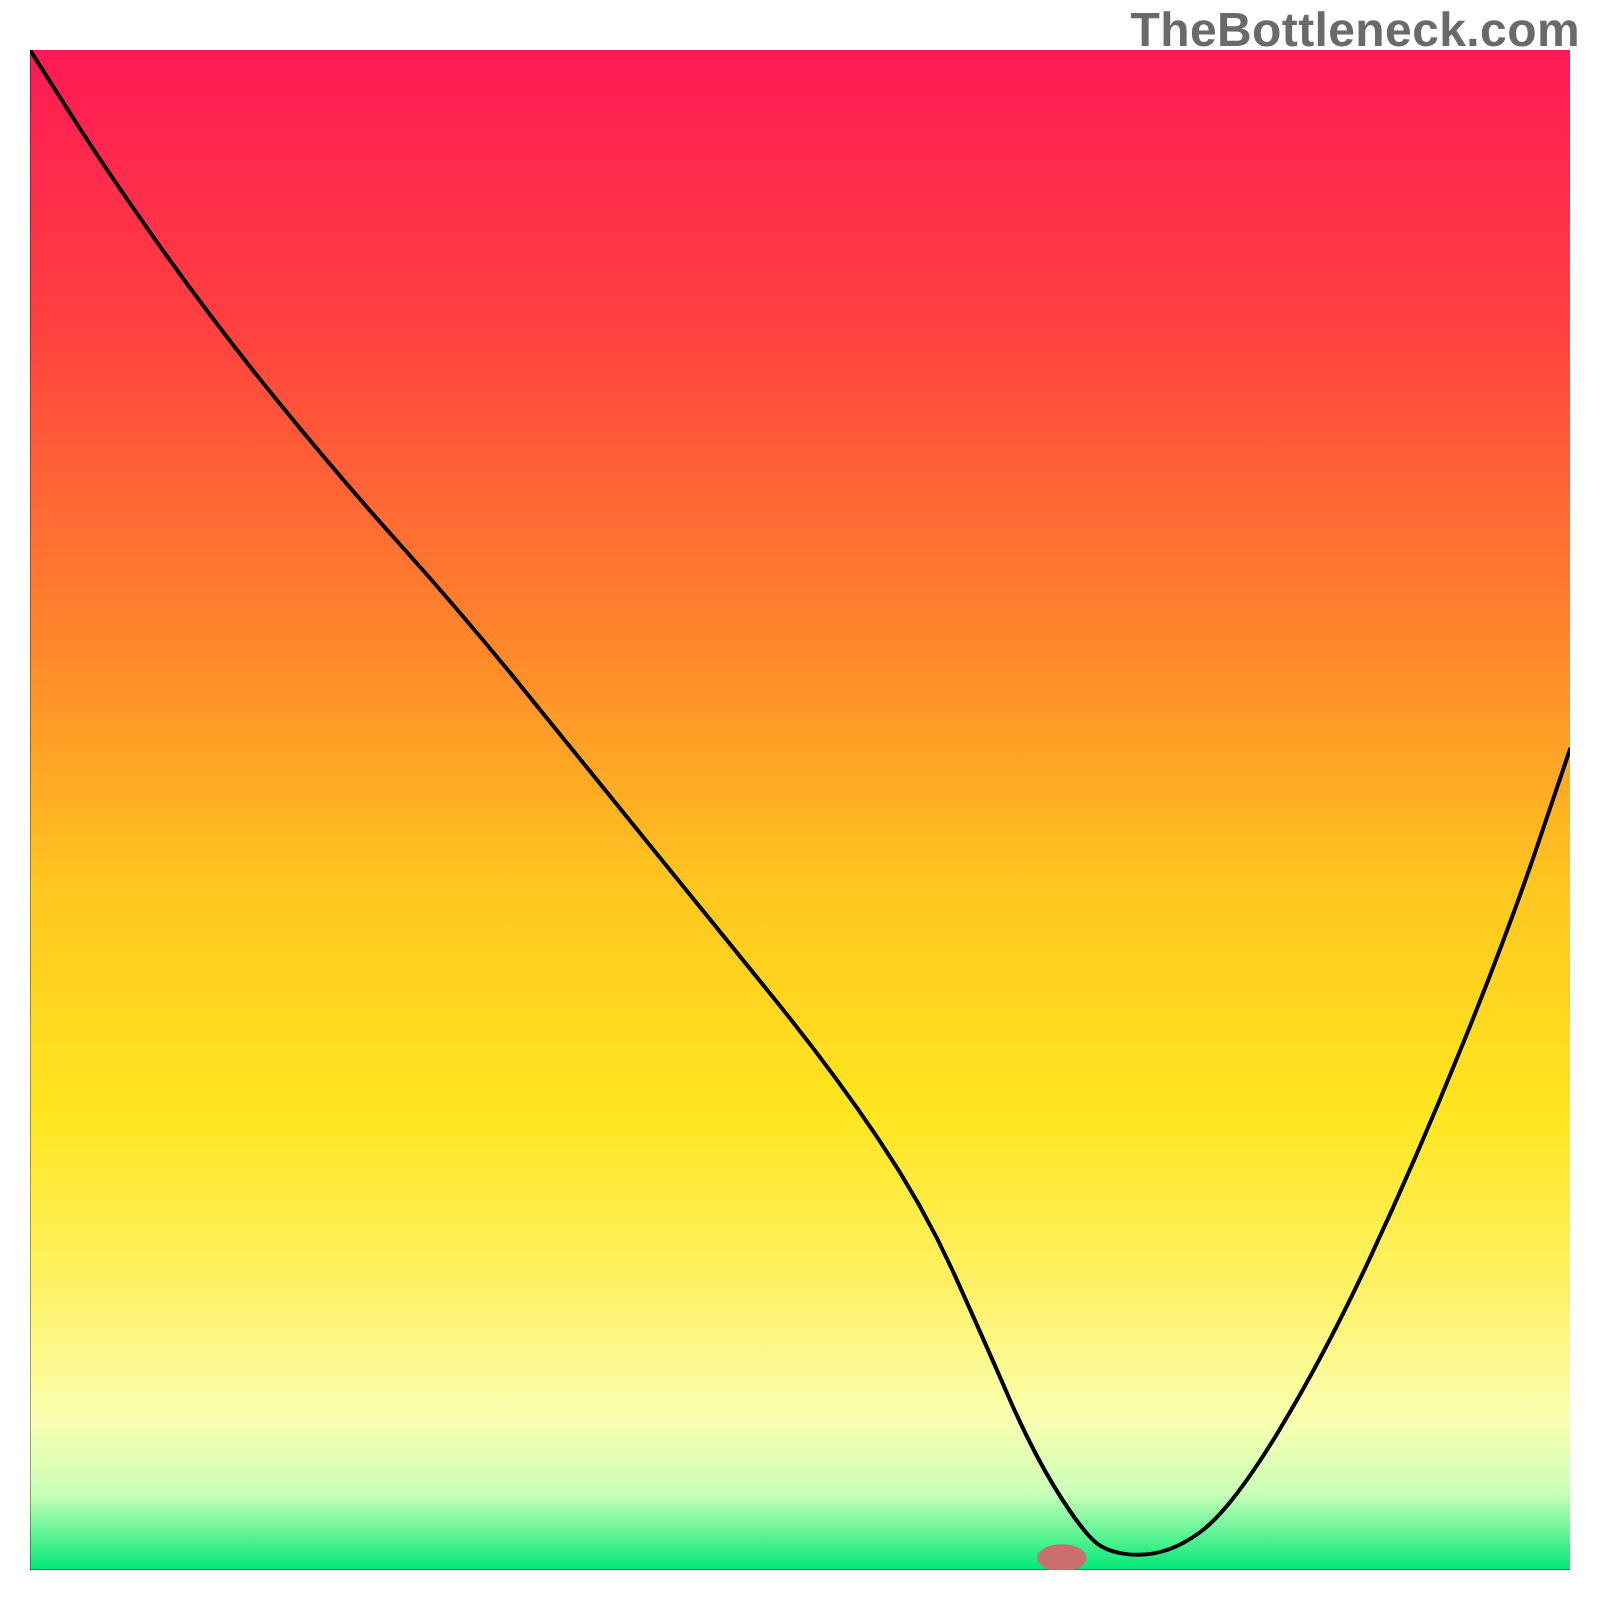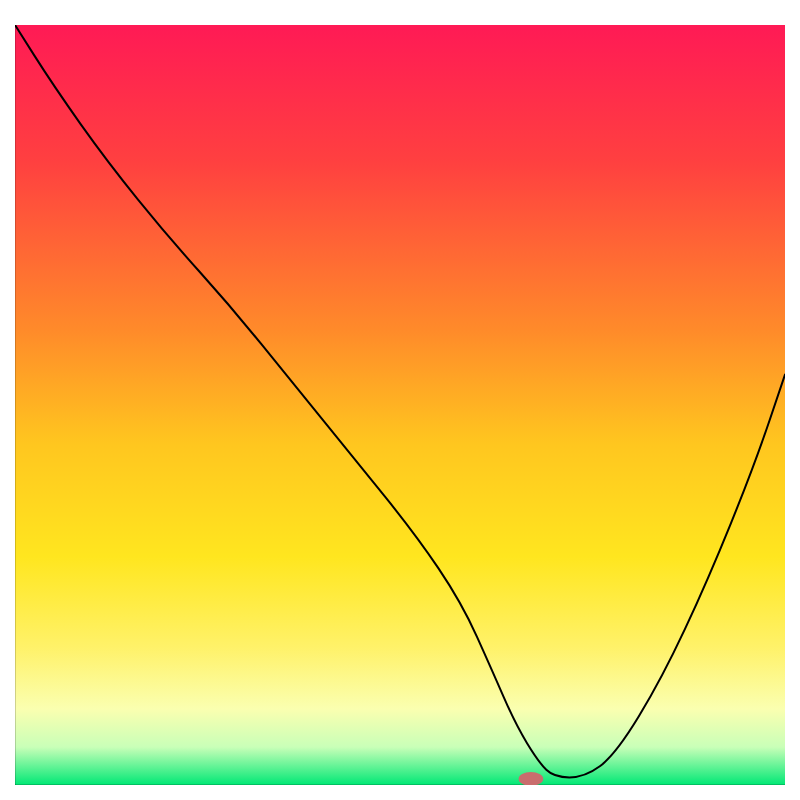--- a/index.html
+++ b/index.html
@@ -32,20 +32,21 @@
     top: 25px;
     width: 770px;
     height: 760px;
     display: block;
   }
 </style>
 </head>
 <body>
 
 <div class="wrap">
+  <div class="watermark">TheBottleneck.com</div>
 
   <svg class="plot" viewBox="0 0 100 100" preserveAspectRatio="none">
     <defs>
       <linearGradient id="bg-grad" x1="0" y1="0" x2="0" y2="1">
 
       <stop offset="0%" stop-color="#ff1a55"></stop>
           <stop offset="18%" stop-color="#ff4040"></stop>
           <stop offset="40%" stop-color="#ff8a2a"></stop>
           <stop offset="55%" stop-color="#ffc61f"></stop>
           <stop offset="70%" stop-color="#ffe61f"></stop>

